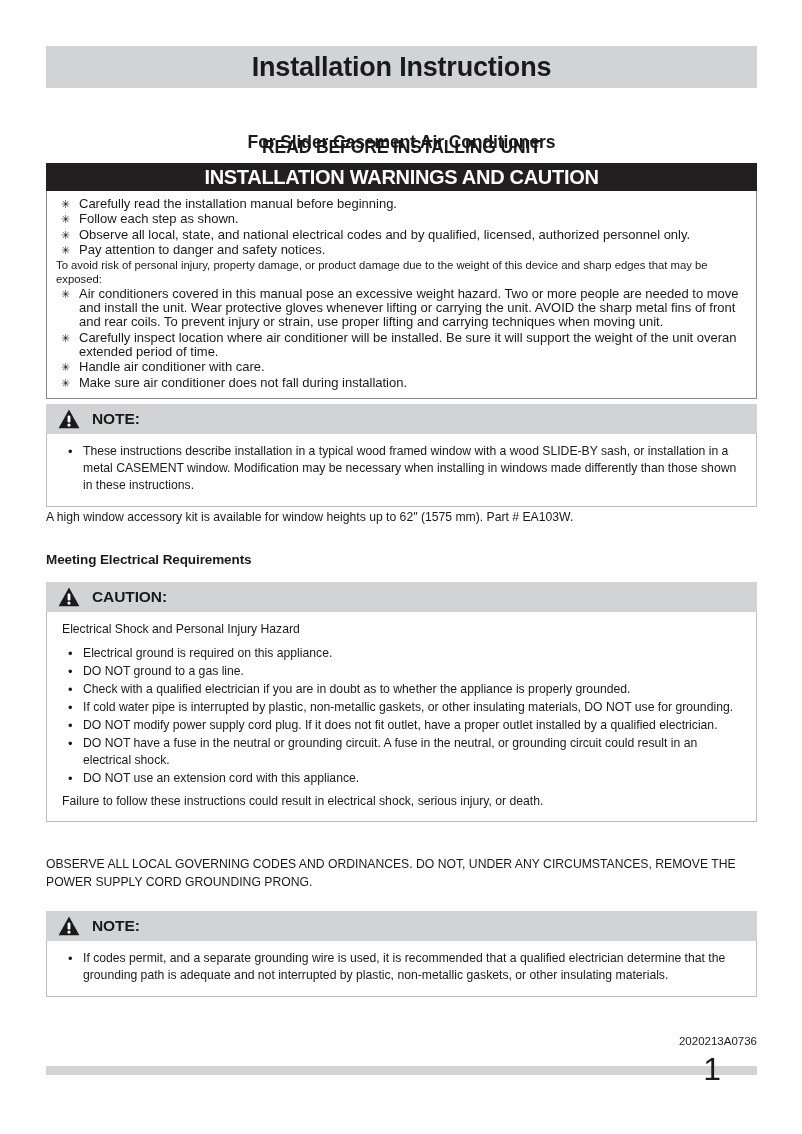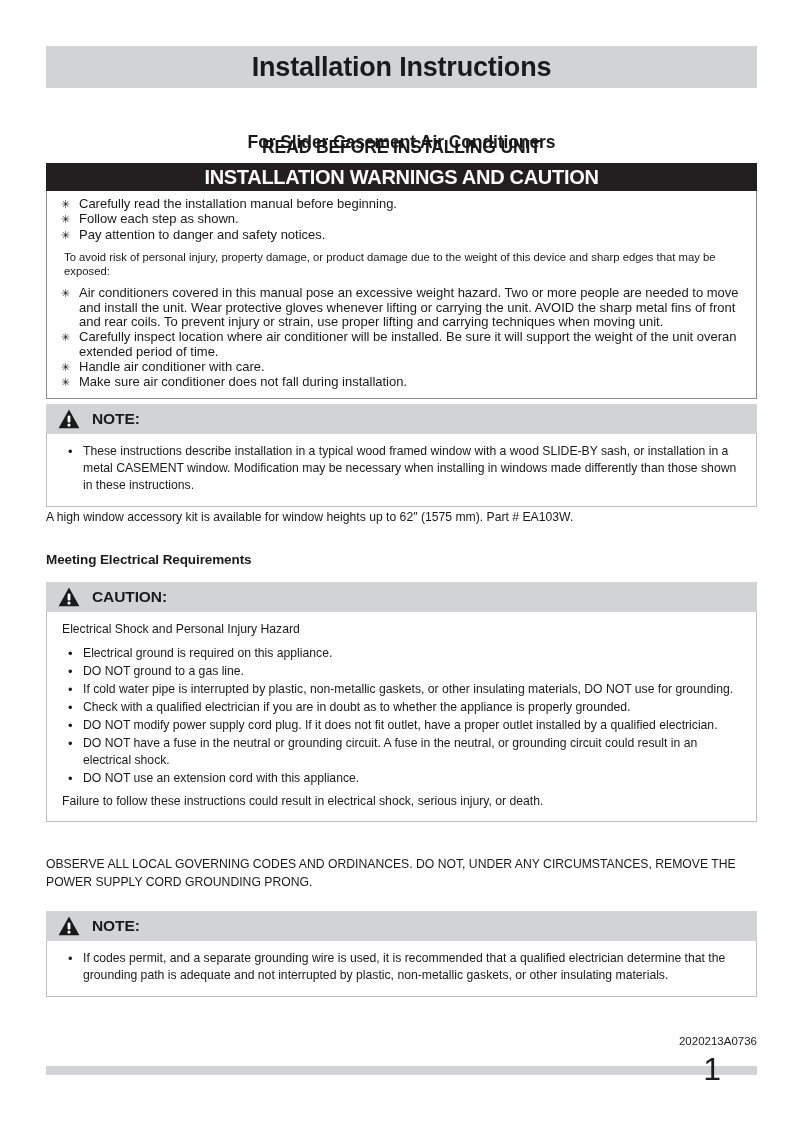--- a/index.html
+++ b/index.html
@@ -105,21 +105,21 @@
   ul.ast-list > li::before {
     content: "\2733";
     position: absolute;
     left: 6px;
     top: 0px;
     font-size: 11px;
     line-height: 14.3px;
     color: #1a1a1a;
   }
   p.plain-line {
-    margin: 8px;
+    margin: 0;
     padding: 0 0 0 1px;
     font-size: 11.3px;
     line-height: 14.3px;
   }
 
   
   .alertbox {
     position: absolute;
     width: 711px;
     left: 46px;
@@ -237,20 +237,21 @@
   <div class="subtitle-2">For Slider Casement Air Conditioners</div>
 
   <div class="warnbox">
     <div class="warnbox-header">
       <span class="hdr-text">INSTALLATION WARNINGS AND CAUTION</span>
     </div>
     <div class="warnbox-body">
       <ul class="ast-list">
         <li>Carefully read the installation manual before beginning.</li>
         <li>Follow each step as shown.</li>
+        <li>Observe all local, state, and national electrical codes and by qualified, licensed, authorized personnel only.</li>
         <li>Pay attention to danger and safety notices.</li>
       </ul>
       <p class="plain-line">To avoid risk of personal injury, property damage, or product damage due to the weight of this device and sharp edges that may be exposed:</p>
       <ul class="ast-list">
         <li>Air conditioners covered in this manual pose an excessive weight hazard. Two or more people are needed to move and install the unit. Wear protective gloves whenever lifting or carrying the unit. AVOID the sharp metal fins of front and rear coils. To prevent injury or strain, use proper lifting and carrying techniques when moving unit.</li>
         <li>Carefully inspect location where air conditioner will be installed. Be sure it will support the weight of the unit overan extended period of time.</li>
         <li>Handle air conditioner with care.</li>
         <li>Make sure air conditioner does not fall during installation.</li>
       </ul>
     </div>
@@ -287,22 +288,22 @@
           <circle cx="11" cy="16.1" r="1.6" fill="#ffffff"></circle>
         </svg>
       </span>
       <span class="alert-label">CAUTION:</span>
     </div>
     <div class="alert-body">
       <p class="lead">Electrical Shock and Personal Injury Hazard</p>
       <ul class="dot-list">
         <li>Electrical ground is required on this appliance.</li>
         <li>DO NOT ground to a gas line.</li>
+        <li>Check with a qualified electrician if you are in doubt as to whether the appliance is properly grounded.</li>
         <li>If cold water pipe is interrupted by plastic, non-metallic gaskets, or other insulating materials, DO NOT use for grounding.</li>
-        <li>Check with a qualified electrician if you are in doubt as to whether the appliance is properly grounded.</li>
         <li>DO NOT modify power supply cord plug. If it does not fit outlet, have a proper outlet installed by a qualified electrician.</li>
         <li>DO NOT have a fuse in the neutral or grounding circuit. A fuse in the neutral, or grounding circuit could result in an electrical shock.</li>
         <li>DO NOT use an extension cord with this appliance.</li>
       </ul>
       <p class="tail">Failure to follow these instructions could result in electrical shock, serious injury, or death.</p>
     </div>
   </div>
 
   <div class="para" style="top:856px;">OBSERVE ALL LOCAL GOVERNING CODES AND ORDINANCES. DO NOT, UNDER ANY CIRCUMSTANCES, REMOVE THE POWER SUPPLY CORD GROUNDING PRONG.</div>
 

